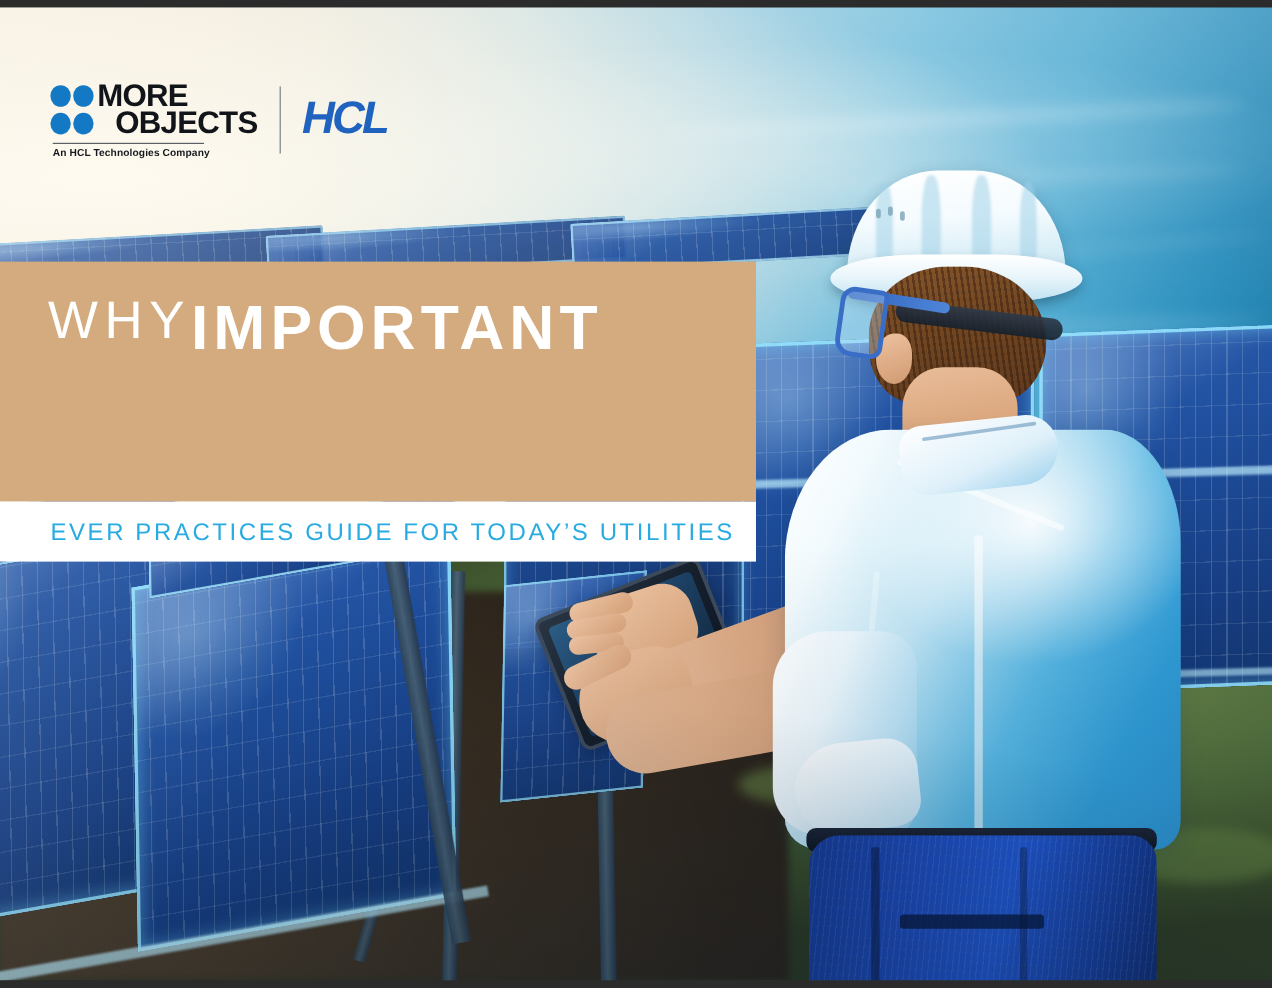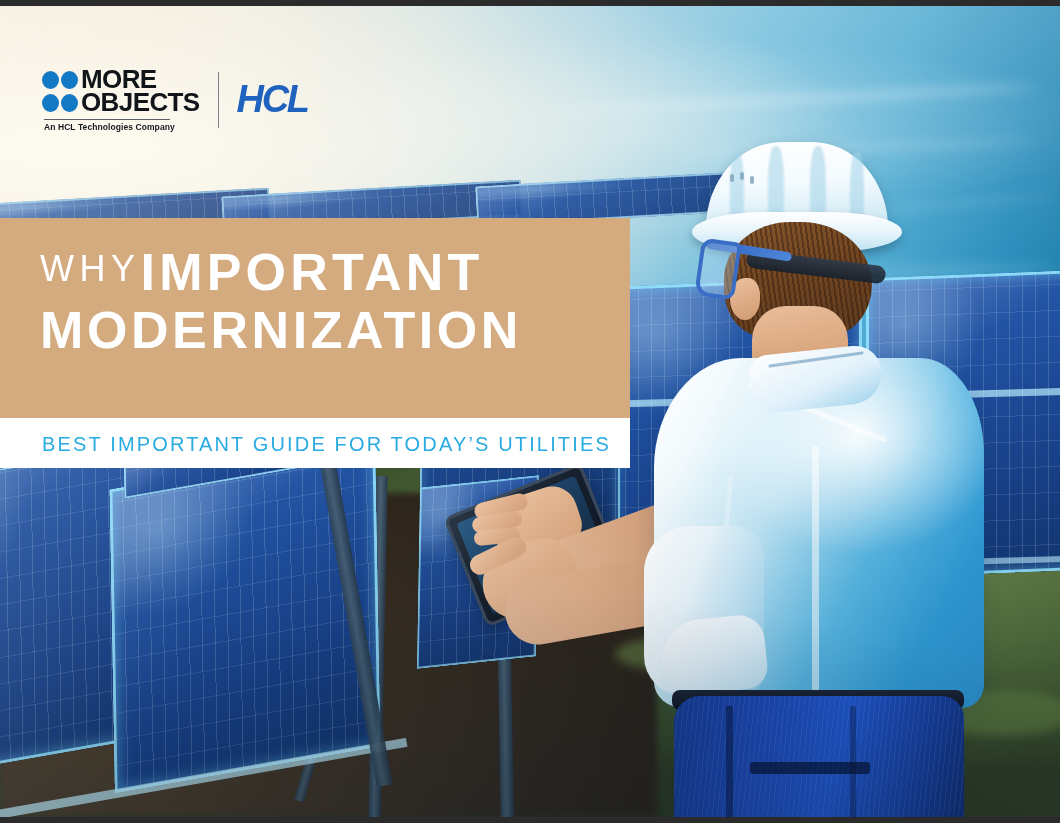--- a/index.html
+++ b/index.html
@@ -241,21 +241,21 @@
     display:flex; align-items:center; gap:18px;
   }
   .po-logo { position:relative; }
   .po-top, .po-bot { display:flex; align-items:center; }
   .dots { display:flex; gap:2px; margin-right:3px; }
   .dot { width:17px; height:18px; border-radius:50%; background:#1479c4; }
   .po-word {
     font-size:26px; font-weight:bold; letter-spacing:-.6px;
     color:#111418; line-height:.92;
   }
-  .po-bot { margin-top:-1px; }
+  .po-bot { margin-top:-1px;gap:15px; }
   .po-rule { height:1px; background:#5a5f66; margin:4px 0 2px 2px; width:126px; }
   .po-tag {
     font-size:8.5px; font-weight:bold; color:#15191f;
     letter-spacing:.08px; white-space:nowrap; padding-left:2px;
   }
   .logo-divider { width:1px; height:56px; background:#7b8088; }
   .hcl-word {
     font-size:38px; font-weight:bold; font-style:italic;
     letter-spacing:-2.4px; color:#1f63bf;
     font-family:"Liberation Sans", sans-serif;
@@ -267,21 +267,21 @@
     background:#d3ab7f;
   }
   .white-band {
     position:absolute; left:0; top:418px; width:630px; height:50px;
     background:#ffffff;
   }
   .title-inner { position:absolute; left:40px; top:246px; width:572px; }
 
   .line1 { white-space:nowrap; line-height:1; }
   .why {
-    font-size:36px; font-weight:300; color:#ffffff;
+    font-size:44px; font-weight:300; color:#ffffff;
     letter-spacing:5.5px; vertical-align:9px;
   }
   .tech {
     font-size:52px; font-weight:bold; color:#ffffff; letter-spacing:4.2px;
   }
   .line2 {
     margin-top:6px; font-size:52px; font-weight:bold; color:#ffffff;
     letter-spacing:3.6px; white-space:nowrap; line-height:1;
   }
   .line3 {
@@ -464,20 +464,19 @@
     <div class="hcl-word">HCL</div>
   </div>
 
   <div class="tan-band"></div>
   <div class="white-band"></div>
 
   <div class="title-inner">
     <div class="line1">
       <span class="why">WHY</span><span class="tech">IMPORTANT</span>
     </div>
-    <div class="line2">MODERNIZATION</div>
   </div>
 
-  <div class="subtitle">BEST IMPORTANT GUIDE FOR TODAY’S UTILITIES</div>
+  <div class="subtitle">EVER PRACTICES GUIDE FOR TODAY’S UTILITIES</div>
 
   <div class="edge-top"></div>
   <div class="edge-bottom"></div>
 </div>
 
 </body></html>

